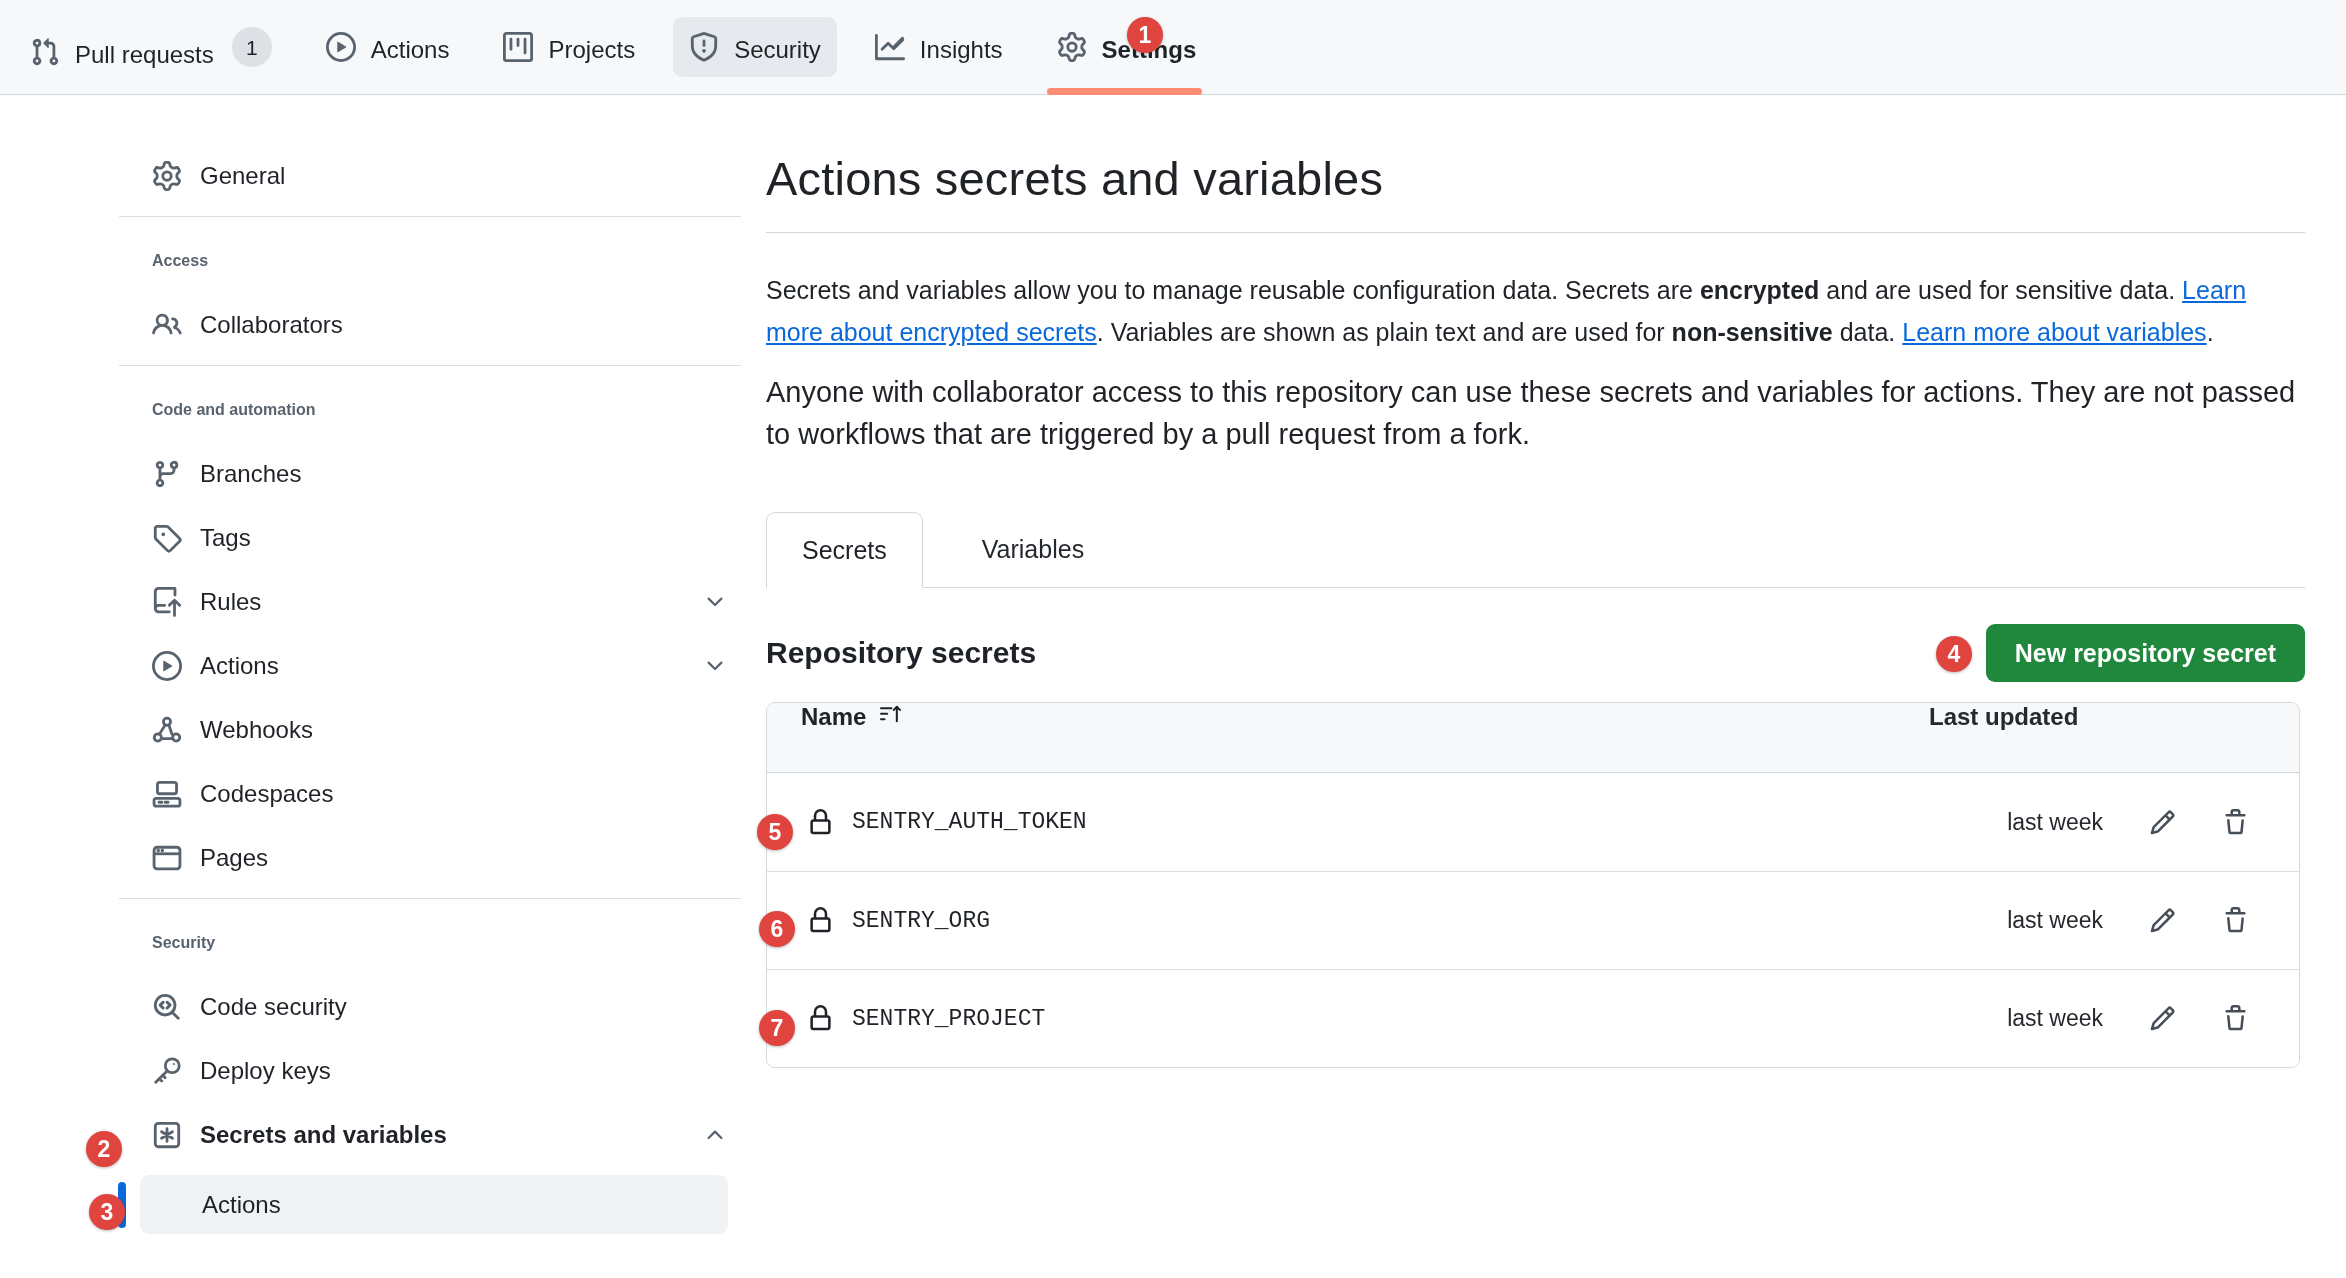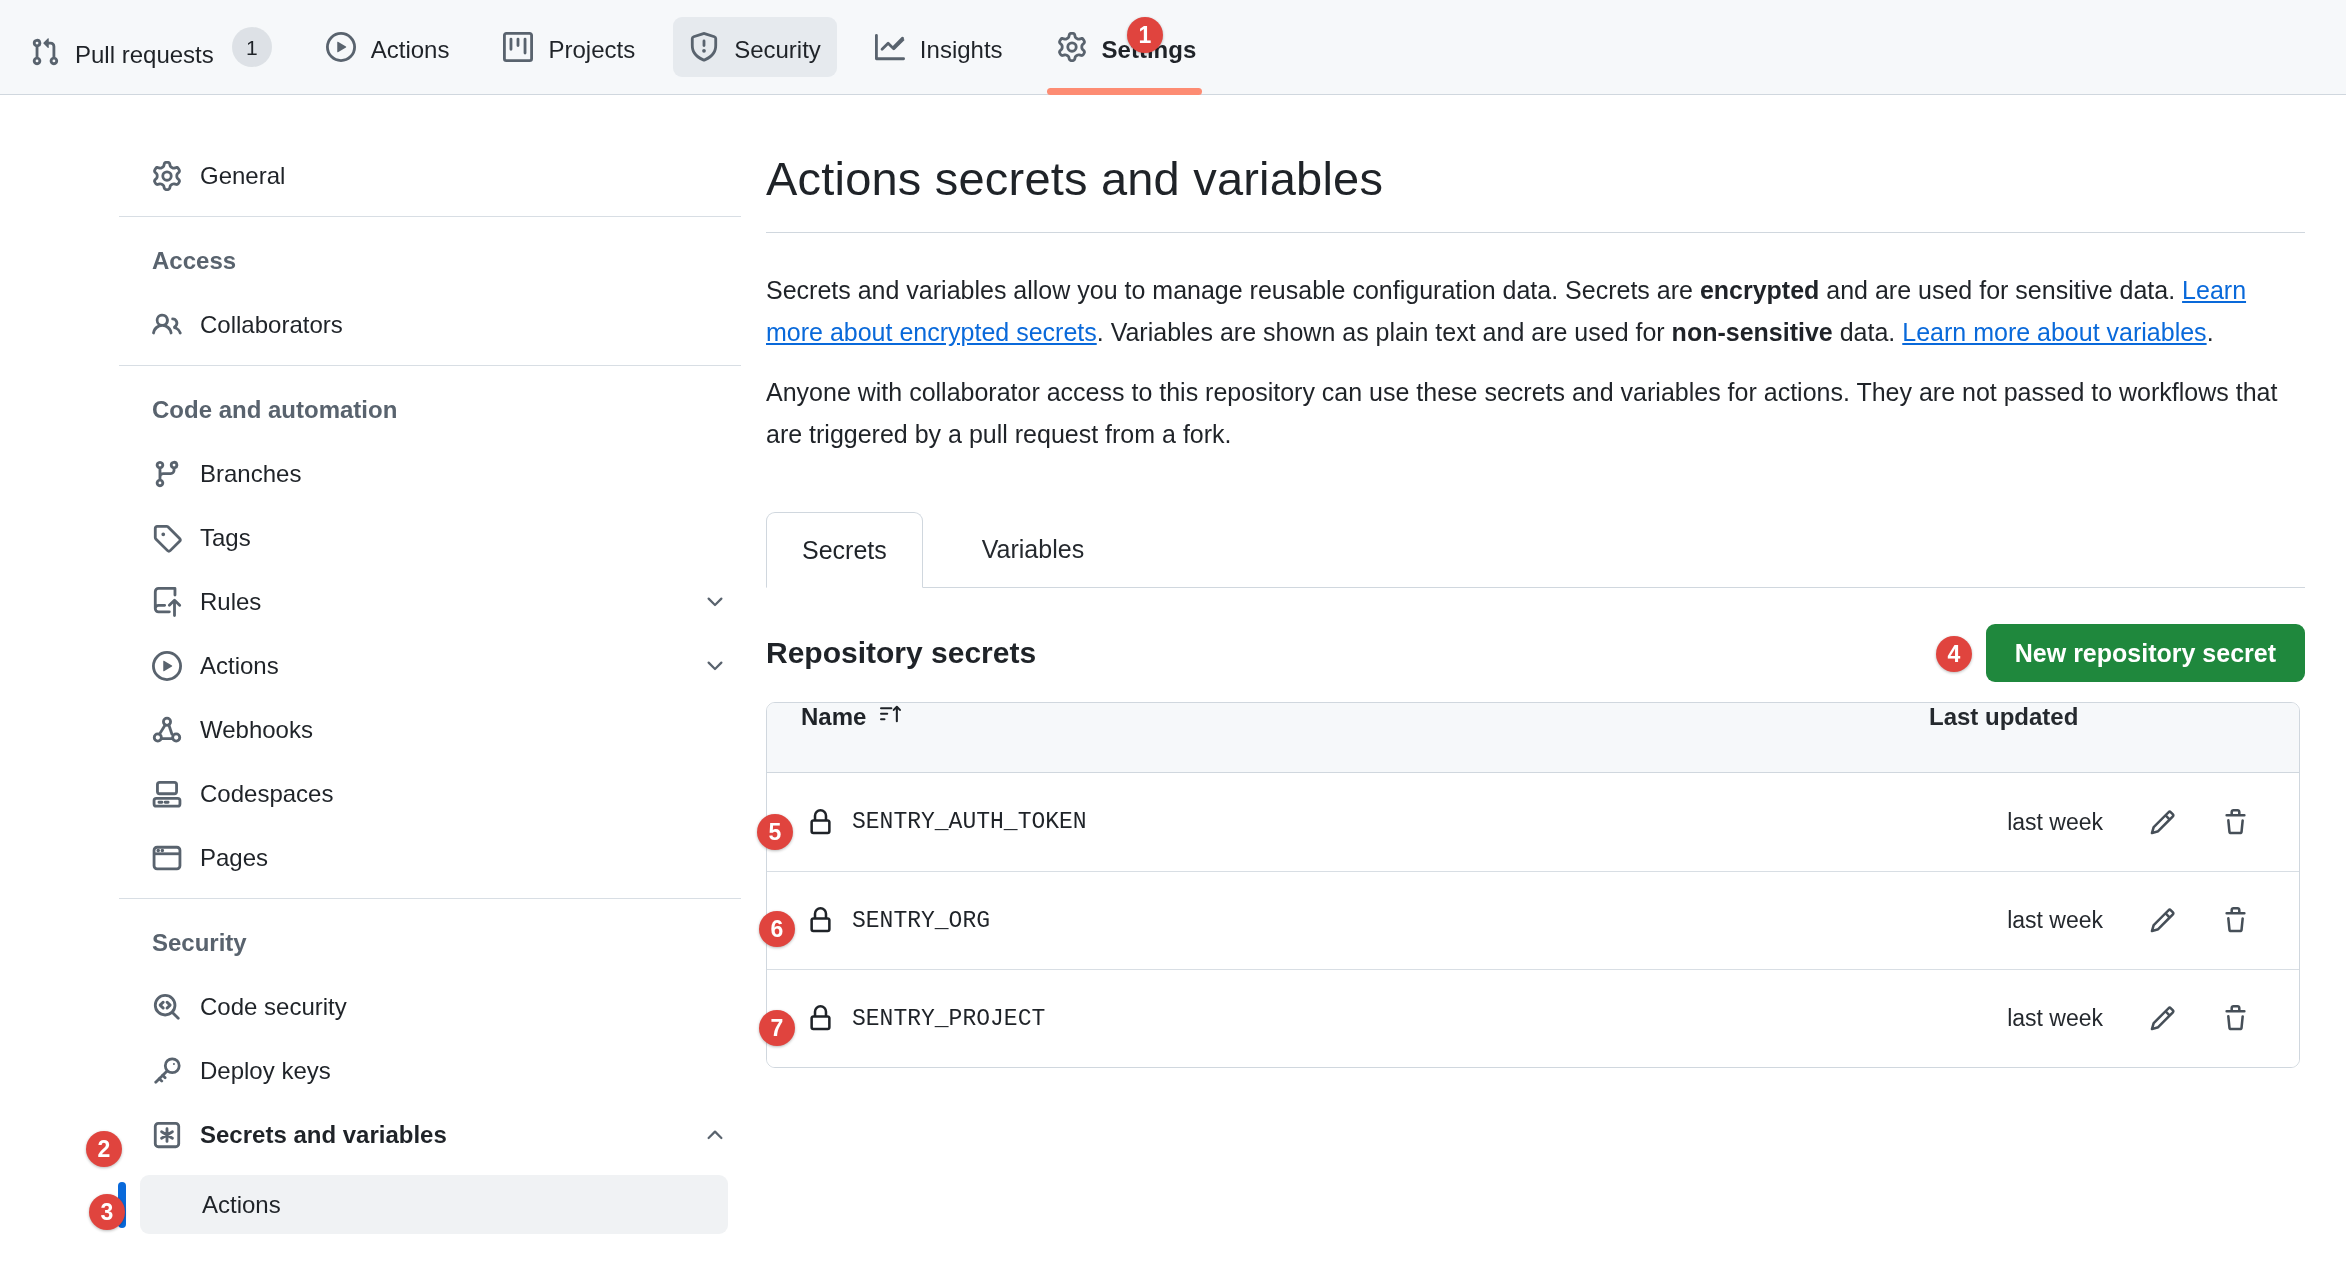--- a/index.html
+++ b/index.html
@@ -41,21 +41,21 @@
   .sidebar { position:absolute; left:119px; top:150px; width:622px; padding-top:2px; }
   .side-item {
     height:48px; display:flex; align-items:center; gap:18px;
     padding:0 14px 0 33px; font-size:24px; margin-bottom:16px;
     border-radius:9px; cursor:pointer;
   }
   .side-item .icon { color:#59636e; }
   .side-item.bold { font-weight:700; }
   .side-header {
     height:40px; display:flex; align-items:center; padding-left:33px;
-    font-size:24px; font-weight:700; color:#59636e; margin-bottom:20px;text-align:center;
+    font-size:16px; font-weight:700; color:#59636e; margin-bottom:20px;text-align:center;
   }
   .sep { border-top:1px solid #d8dee4; height:0; }
   .sep.s1 { margin:4px 0 24px 0; }
   .sep.s2 { margin:12px 0 24px 0; }
   .chev { margin-left:auto; color:#59636e; }
   .sub-item {
     position:relative; margin-left:21px; width:588px; height:59px;
     background:rgba(208,215,222,.32); border-radius:9px;
     display:flex; align-items:center; padding-left:62px; font-size:24px; cursor:pointer;
   }
@@ -64,21 +64,21 @@
     border-radius:4px; background:#0969da;
   }
 
   
   .main { position:absolute; left:766px; top:150px; width:1539px; }
   .page-title { font-size:47px; font-weight:400; line-height:58px; letter-spacing:.2px; }
   .title-sep { border-top:1px solid #d0d7de; margin-top:24px; }
   .intro { margin-top:36px; font-size:25px; line-height:42px; }
   .intro b { font-weight:700; }
   .intro a, .link { color:#0969da; text-decoration:underline; cursor:pointer; }
-  .para2 { margin-top:18px; font-size:25px; line-height:42px; }
+  .para2 { margin-top:18px; font-size:29px; line-height:42px; }
 
   .tabs {
     margin-top:56px; display:flex; align-items:flex-end;
     border-bottom:1px solid #d0d7de; height:77px;
   }
   .tab {
     display:flex; align-items:center; height:76px; padding:0 35px;
     font-size:25px; cursor:pointer; color:#25292e;
   }
   .tab.active {

